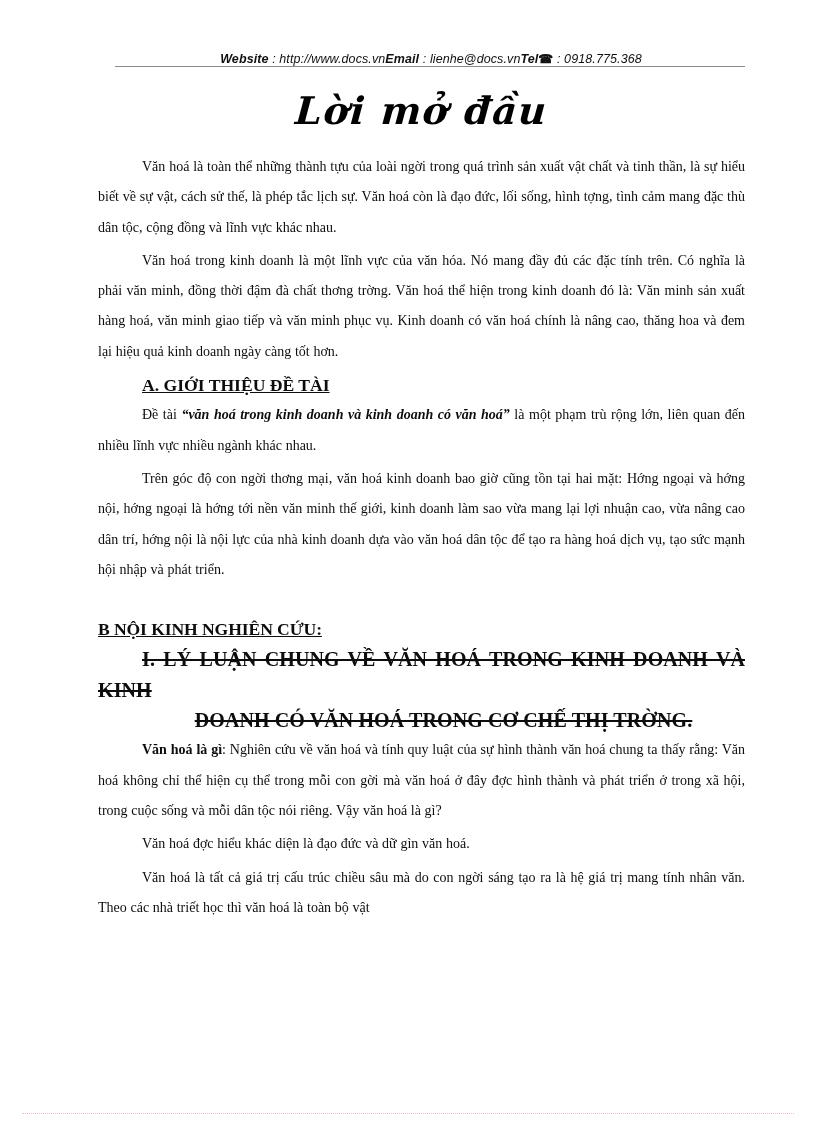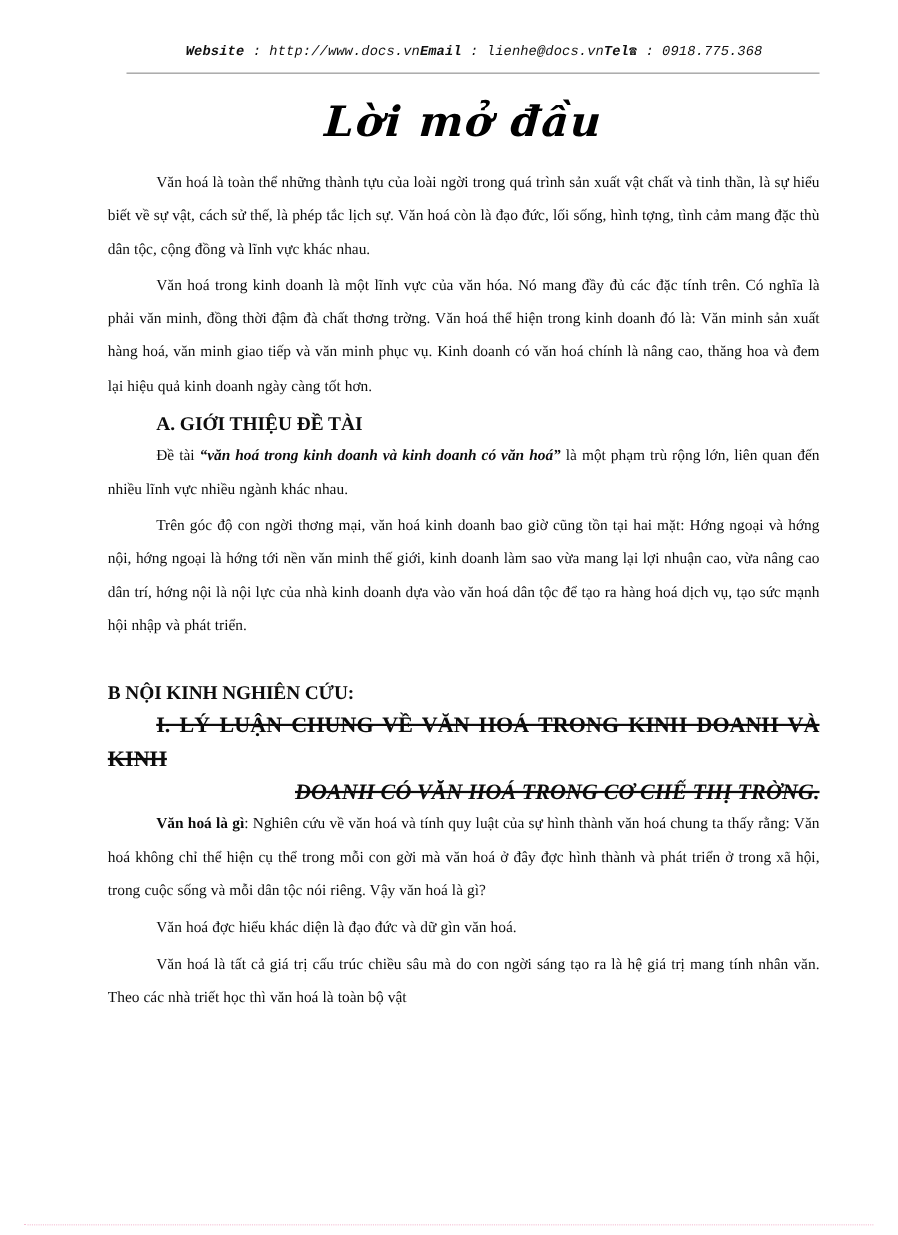--- a/index.html
+++ b/index.html
@@ -27,27 +27,28 @@
 
   
   .doc-header {
     position: absolute;
     top: 40px;
     left: 115px;
     width: 632px;
     text-align: center;
   }
   .doc-header .hdr-line {
-    font-family: Liberation Mono, monospace;
+    font-family: Liberation Sans, sans-serif;
     font-size: 12.5px;
     font-style: italic;
     letter-spacing: 0.1px;
     white-space: nowrap;
     color: #111;
     line-height: 15px;
+    margin-top: 12px;
   }
   .doc-header .lbl {
     font-weight: bold;
     font-style: italic;
   }
   .doc-header .val {
     font-weight: normal;
     font-style: italic;
   }
   .doc-header .phone-icon {
@@ -104,20 +105,21 @@
   .gap-lg { height: 26px; }
 
   h2.head-a,
   h2.head-b,
   h3.head-1 {
     margin: 0;
     font-size: 17.6px;
     line-height: 30.3px;
     font-weight: bold;
     text-align: left;
+    text-decoration: underline;
   }
   h2.head-a {
     text-indent: 44px;
   }
   h2.head-b {
     text-indent: 0;
     letter-spacing: -0.1px;
   }
   h3.head-1 {
     text-indent: 44px;
@@ -131,22 +133,21 @@
     font-size: 20px;
     line-height: 30.3px;
     font-weight: bold;
     text-align: justify;
     text-indent: 44px;
     text-decoration: line-through;
     text-decoration-thickness: 1.6px;
     letter-spacing: 0.1px;
   }
   .head-struck.last-line {
-    text-align: right;
-    font-style: italic;
+    text-align: center;
   }
 
   .bi {
     font-weight: bold;
     font-style: italic;
   }
   .b {
     font-weight: bold;
   }
 

